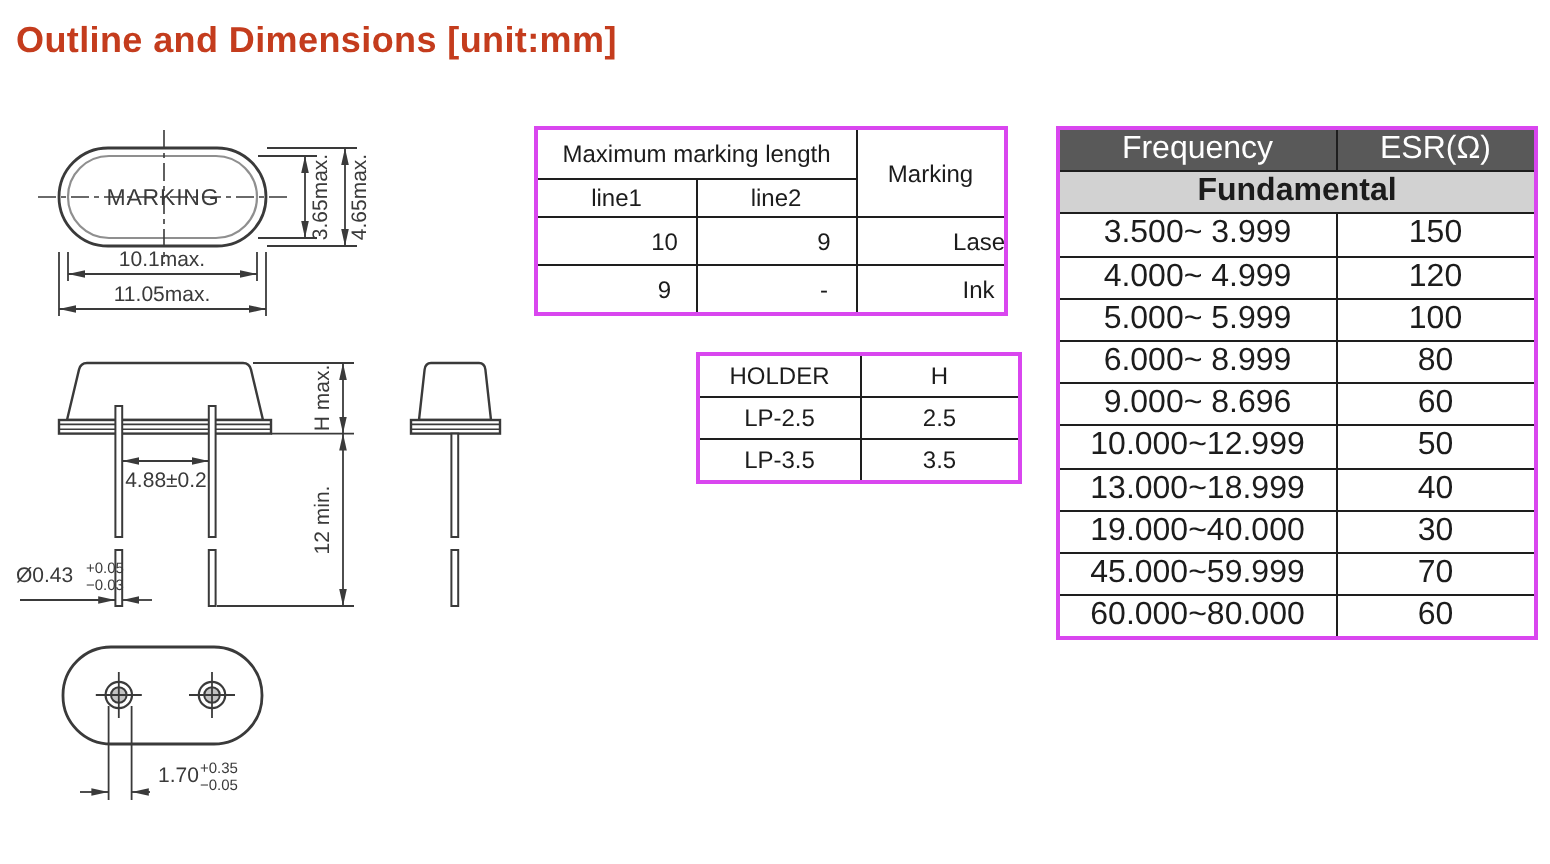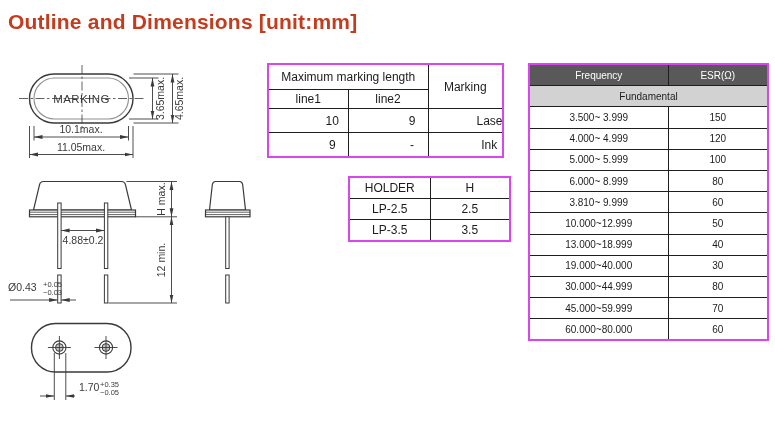--- a/index.html
+++ b/index.html
@@ -2,21 +2,21 @@
 <html><head>
 <meta charset="utf-8">
 <style>
   html,body { margin:0; padding:0; }
   body {
     width:775px; height:432px; position:relative; background:#ffffff;
     font-family:"Liberation Sans", sans-serif; overflow:hidden;
   }
   .page-title {
     position:absolute; left:8px; top:10px;
-    font-size:21px; font-weight:bold; color:#c43c1d; letter-spacing:0.2px;
+    font-size:18px; font-weight:bold; color:#c43c1d; letter-spacing:0.2px;
   }
   svg.drawing { position:absolute; left:0; top:0; }
   svg text { font-family:"Liberation Sans", sans-serif; fill:#3a3a3a; }
 
   table.t {
     position:absolute; border-collapse:collapse; table-layout:fixed;
     background:#fff; font-size:12px; color:#1c1c1c;
   }
   table.t th, table.t td {
     border:1px solid #1e1e1e; text-align:center; vertical-align:middle;
@@ -26,23 +26,23 @@
 
   table.marking { left:267px; top:63px; width:235px; }
   table.marking tr.r1 th { height:24px; }
   table.marking tr.r2 th { height:18px;margin-left:41px; }
   table.marking td { height:23px;padding-left:48px; }
 
   table.holder { left:348px; top:176px; width:161px; }
   table.holder th, table.holder td { height:20px; }
 
   table.esr { left:528px; top:63px; width:239px; }
-  table.esr th, table.esr td { height:20.2px; font-size:10px; }
+  table.esr th, table.esr td { height:20.2px; font-size:16px; }
   table.esr tr.head th { background:#595959; color:#ffffff; border-color:#1e1e1e; }
-  table.esr tr.section td { background:#d2d2d2; }
+  table.esr tr.section td { background:#d2d2d2;font-weight:bold; }
 </style>
 </head>
 <body>
 
 <div class="page-title">Outline and Dimensions [unit:mm]</div>
 
 <svg class="drawing" width="775" height="432" viewBox="0 0 775 432">
   <defs>
     <marker id="arr" viewBox="0 0 9 9" refX="8.5" refY="4.5" markerWidth="9" markerHeight="9" orient="auto-start-reverse" markerUnits="userSpaceOnUse">
       <path d="M0,2.6 L8.5,4.5 L0,6.4 Z" fill="#3a3a3a"></path>
@@ -214,40 +214,36 @@
     </tr>
     <tr>
       <td>5.000~ 5.999</td>
       <td>100</td>
     </tr>
     <tr>
       <td>6.000~ 8.999</td>
       <td>80</td>
     </tr>
     <tr>
-      <td>3.810~ 9.999</td>
+      <td>9.000~ 8.696</td>
       <td>60</td>
     </tr>
     <tr>
       <td>10.000~12.999</td>
       <td>50</td>
     </tr>
     <tr>
       <td>13.000~18.999</td>
       <td>40</td>
     </tr>
     <tr>
       <td>19.000~40.000</td>
       <td>30</td>
     </tr>
     <tr>
-      <td>30.000~44.999</td>
-      <td>80</td>
-    </tr>
-    <tr>
       <td>45.000~59.999</td>
       <td>70</td>
     </tr>
     <tr>
       <td>60.000~80.000</td>
       <td>60</td>
     </tr>
   </tbody>
 </table>
 

